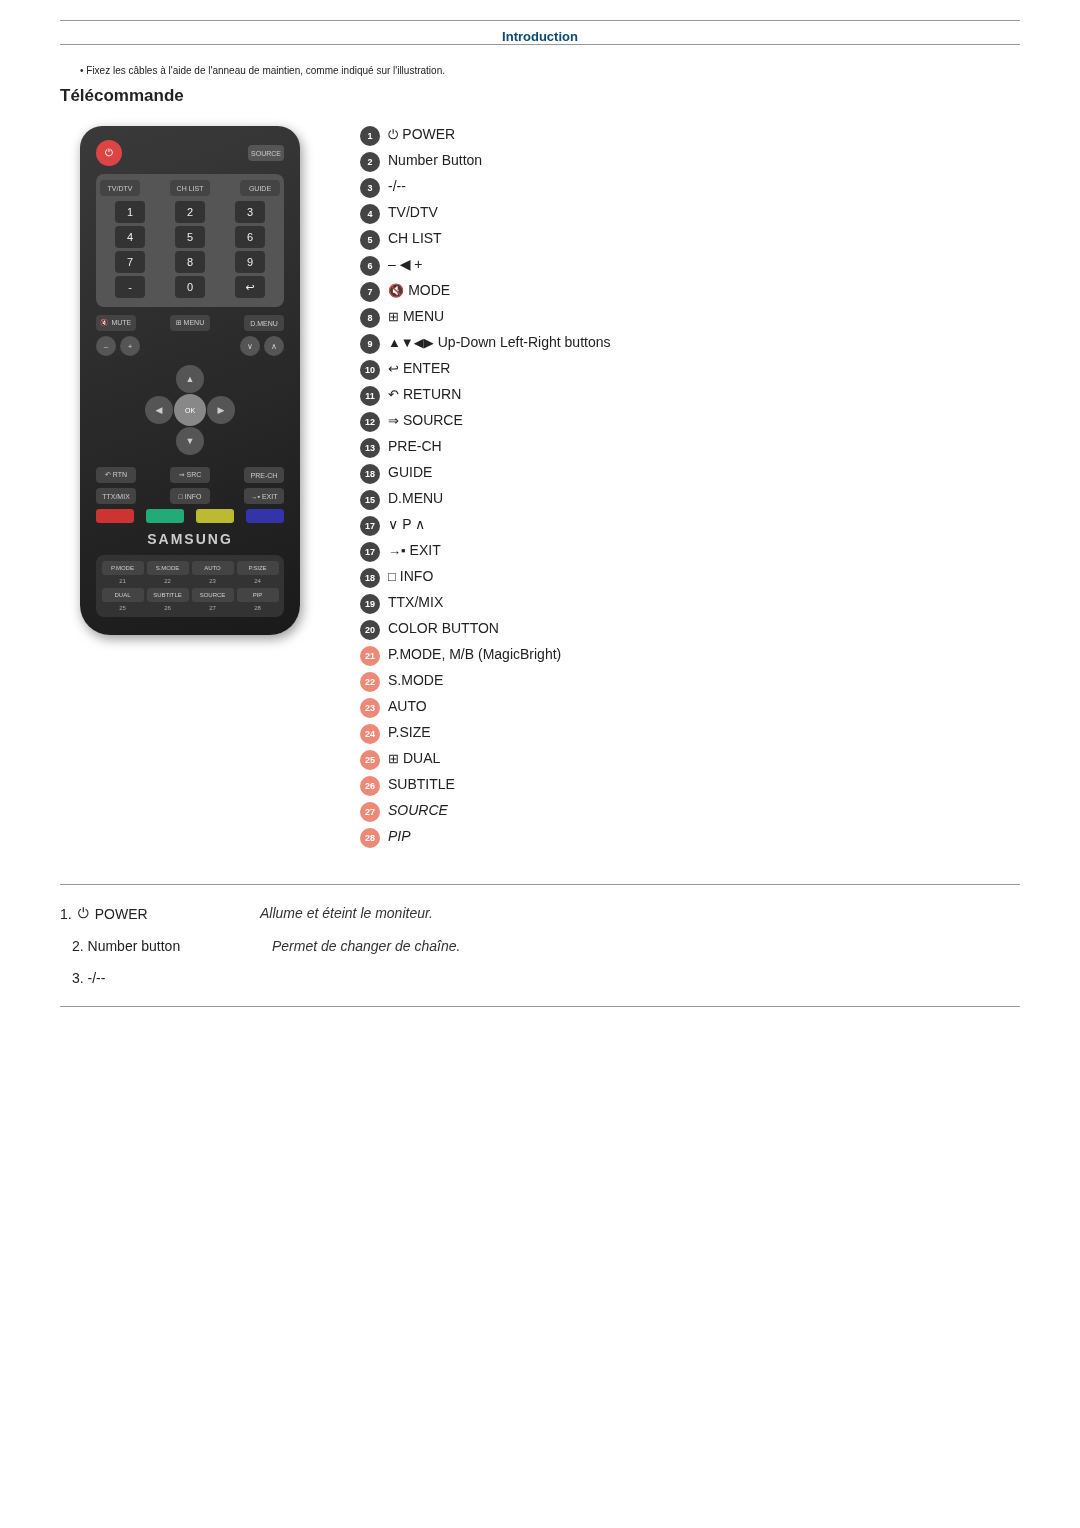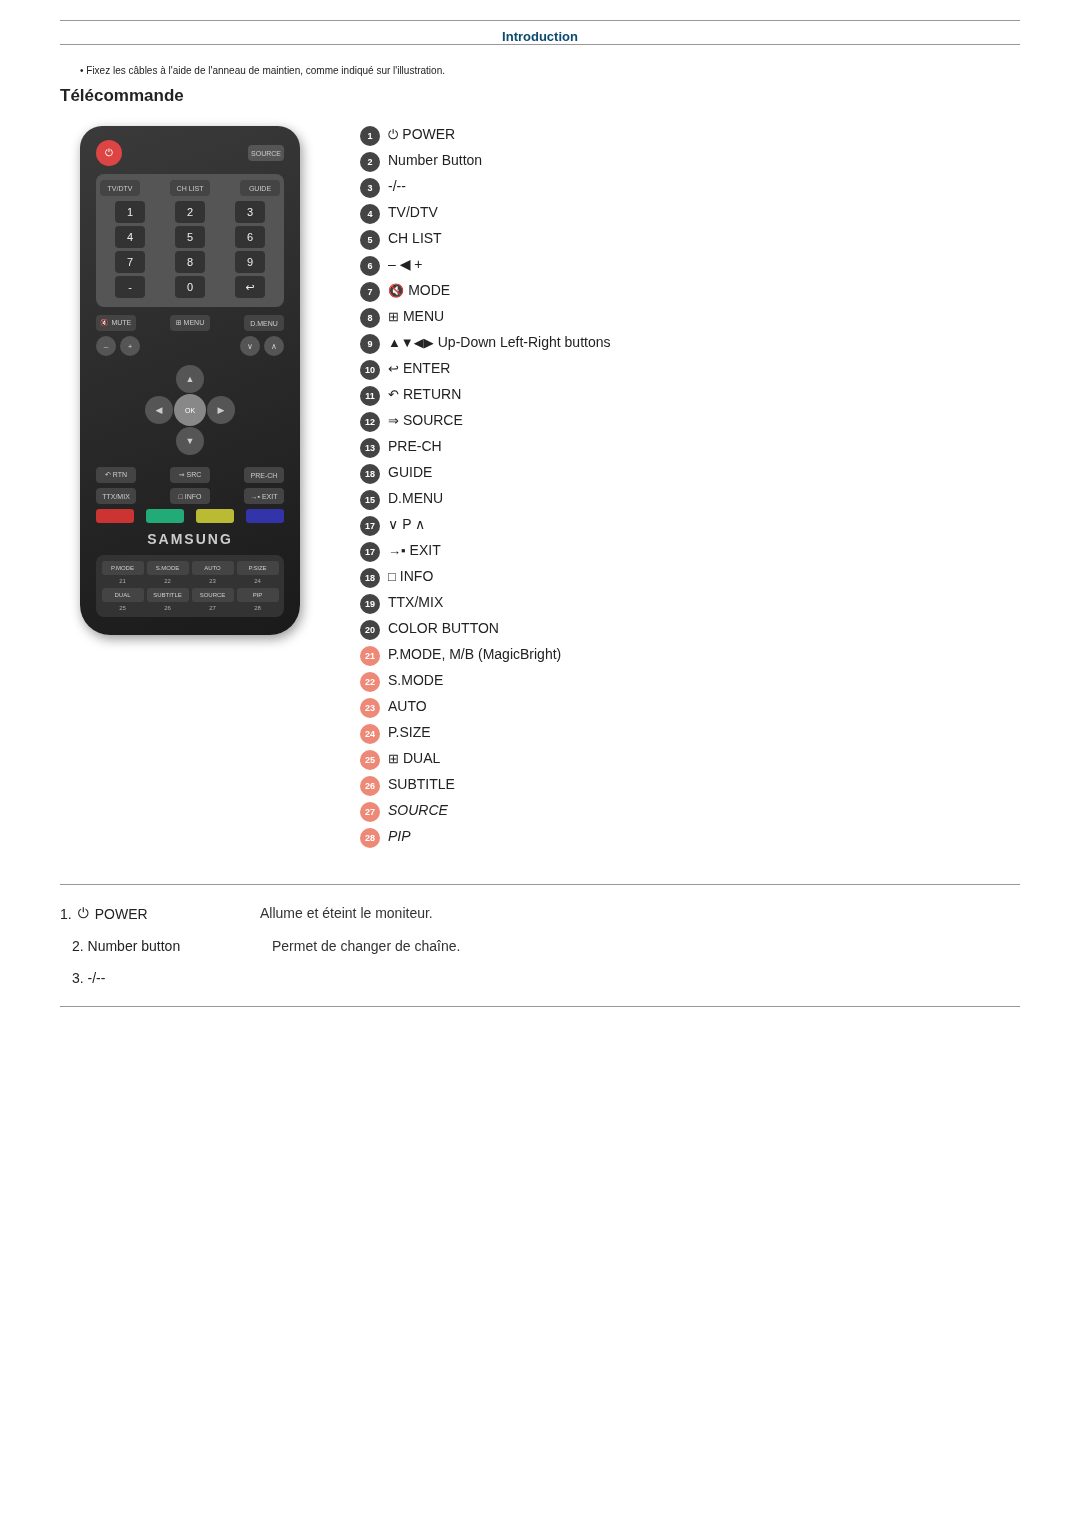--- a/index.html
+++ b/index.html
@@ -346,20 +346,21 @@
     .desc-label-with-icon {
       display: flex;
       align-items: center;
       gap: 6px;
       min-width: 200px;
     }
 
     .desc-value {
       color: #333;
       flex: 1;
+      font-style: italic;
     }
 
     .bottom-rule {
       border: none;
       border-top: 1px solid #999;
       margin-top: 20px;
     }
 
     .italic-text { font-style: italic; }
 

